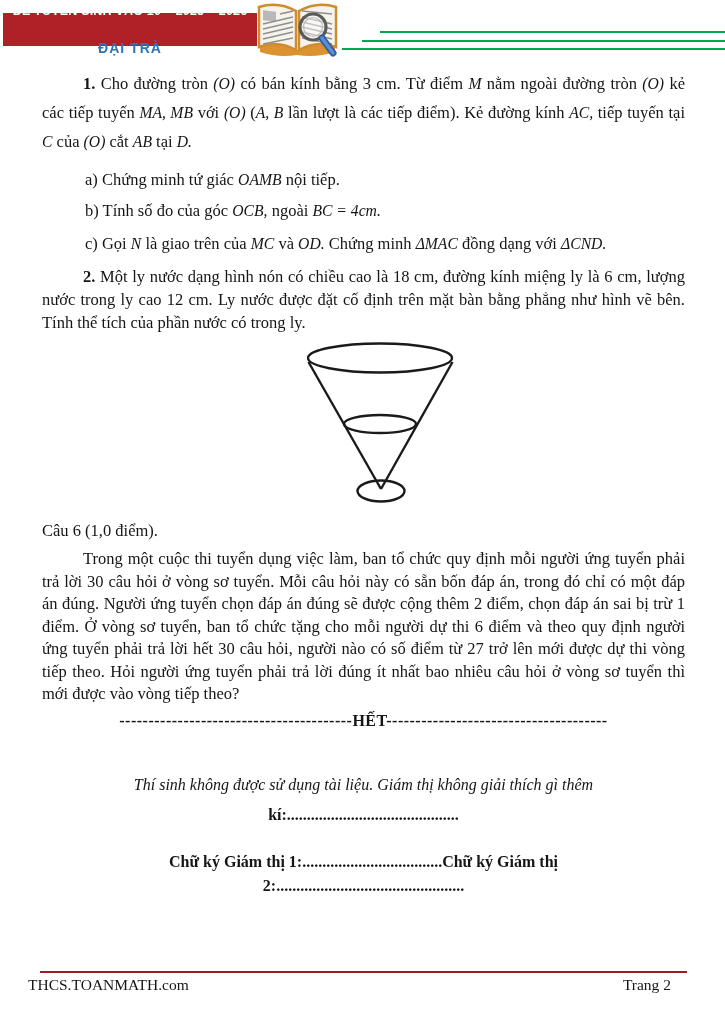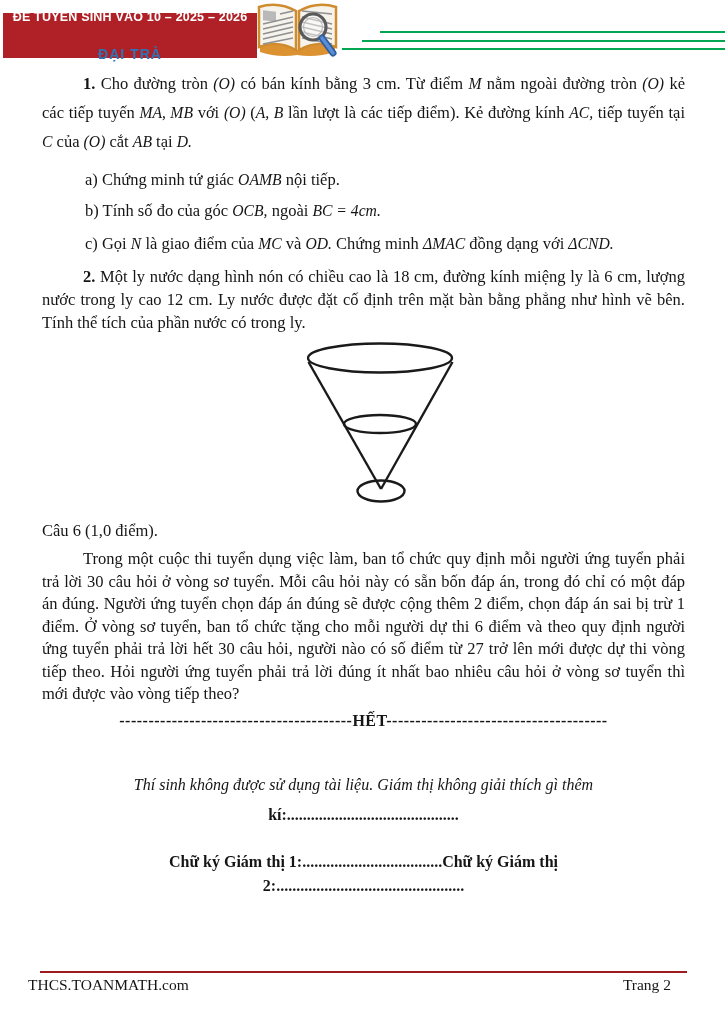--- a/index.html
+++ b/index.html
@@ -6,21 +6,21 @@
   html,body { width:725px; height:1024px; }
   body {
     position:relative;
     background:#ffffff;
     font-family:"Liberation Serif", serif;
     color:#151515;
     overflow:hidden;
   }
   
   .banner {
-    position:absolute; left:3px; top:13px; width:254px; height:45px;
+    position:absolute; left:3px; top:13px; width:254px; height:33px;
     background:#b02127;
     display:flex; flex-direction:column; align-items:center; justify-content:center;
     gap:2px;
   }
   .banner-title {
     font-family:"Liberation Sans", sans-serif;
     font-weight:bold; font-size:12.5px; color:#ffffff; letter-spacing:.2px;
     white-space:nowrap;
   }
   .banner-subtitle {
@@ -114,21 +114,21 @@
 <div class="hrule hrule1"></div>
 <div class="hrule hrule2"></div>
 <div class="hrule hrule3"></div>
 
 <div class="page-body">
 
   <p class="para indent p1"><span class="b">1. </span><span>Cho đường tròn </span><span class="math">(O)</span><span> có bán kính bằng 3 cm. Từ điểm </span><span class="math">M</span><span> nằm ngoài đường tròn </span><span class="math">(O)</span><span> kẻ các tiếp tuyến </span><span class="math">MA, MB</span><span> với </span><span class="math">(O)</span><span> (</span><span class="math">A, B</span><span> lần lượt là các tiếp điểm). Kẻ đường kính </span><span class="math">AC,</span><span> tiếp tuyến tại </span><span class="math">C</span><span> của </span><span class="math">(O)</span><span> cắt </span><span class="math">AB</span><span> tại </span><span class="math">D.</span></p>
 
   <p class="item item-a"><span>a) Chứng minh tứ giác </span><span class="math">OAMB</span><span> nội tiếp.</span></p>
   <p class="item item-b"><span>b) Tính số đo của góc </span><span class="math">OCB,</span><span> ngoài </span><span class="math">BC = 4cm.</span></p>
-  <p class="item item-c"><span>c) Gọi </span><span class="math">N</span><span> là giao điểm của </span><span class="math">MC</span><span> và </span><span class="math">OD.</span><span> Chứng minh </span><span class="math">ΔMAC</span><span> đồng dạng với </span><span class="math">ΔCND.</span></p>
+  <p class="item item-c"><span>c) Gọi </span><span class="math">N</span><span> là giao trên của </span><span class="math">MC</span><span> và </span><span class="math">OD.</span><span> Chứng minh </span><span class="math">ΔMAC</span><span> đồng dạng với </span><span class="math">ΔCND.</span></p>
 
   <p class="para indent p2"><span class="b">2. </span><span>Một ly nước dạng hình nón có chiều cao là 18 cm, đường kính miệng ly là 6 cm, lượng nước trong ly cao 12 cm. Ly nước được đặt cố định trên mặt bàn bằng phẳng như hình vẽ bên. Tính thể tích của phần nước có trong ly.</span></p>
 
   <div class="figure-wrap">
     <svg viewBox="0 0 150 163">
       <g fill="none" stroke="#1a1a1a" stroke-width="2.4">
 
         <ellipse cx="73" cy="17" rx="72" ry="14.5"></ellipse>
 
         <line x1="1.5" y1="21" x2="74" y2="148"></line>

